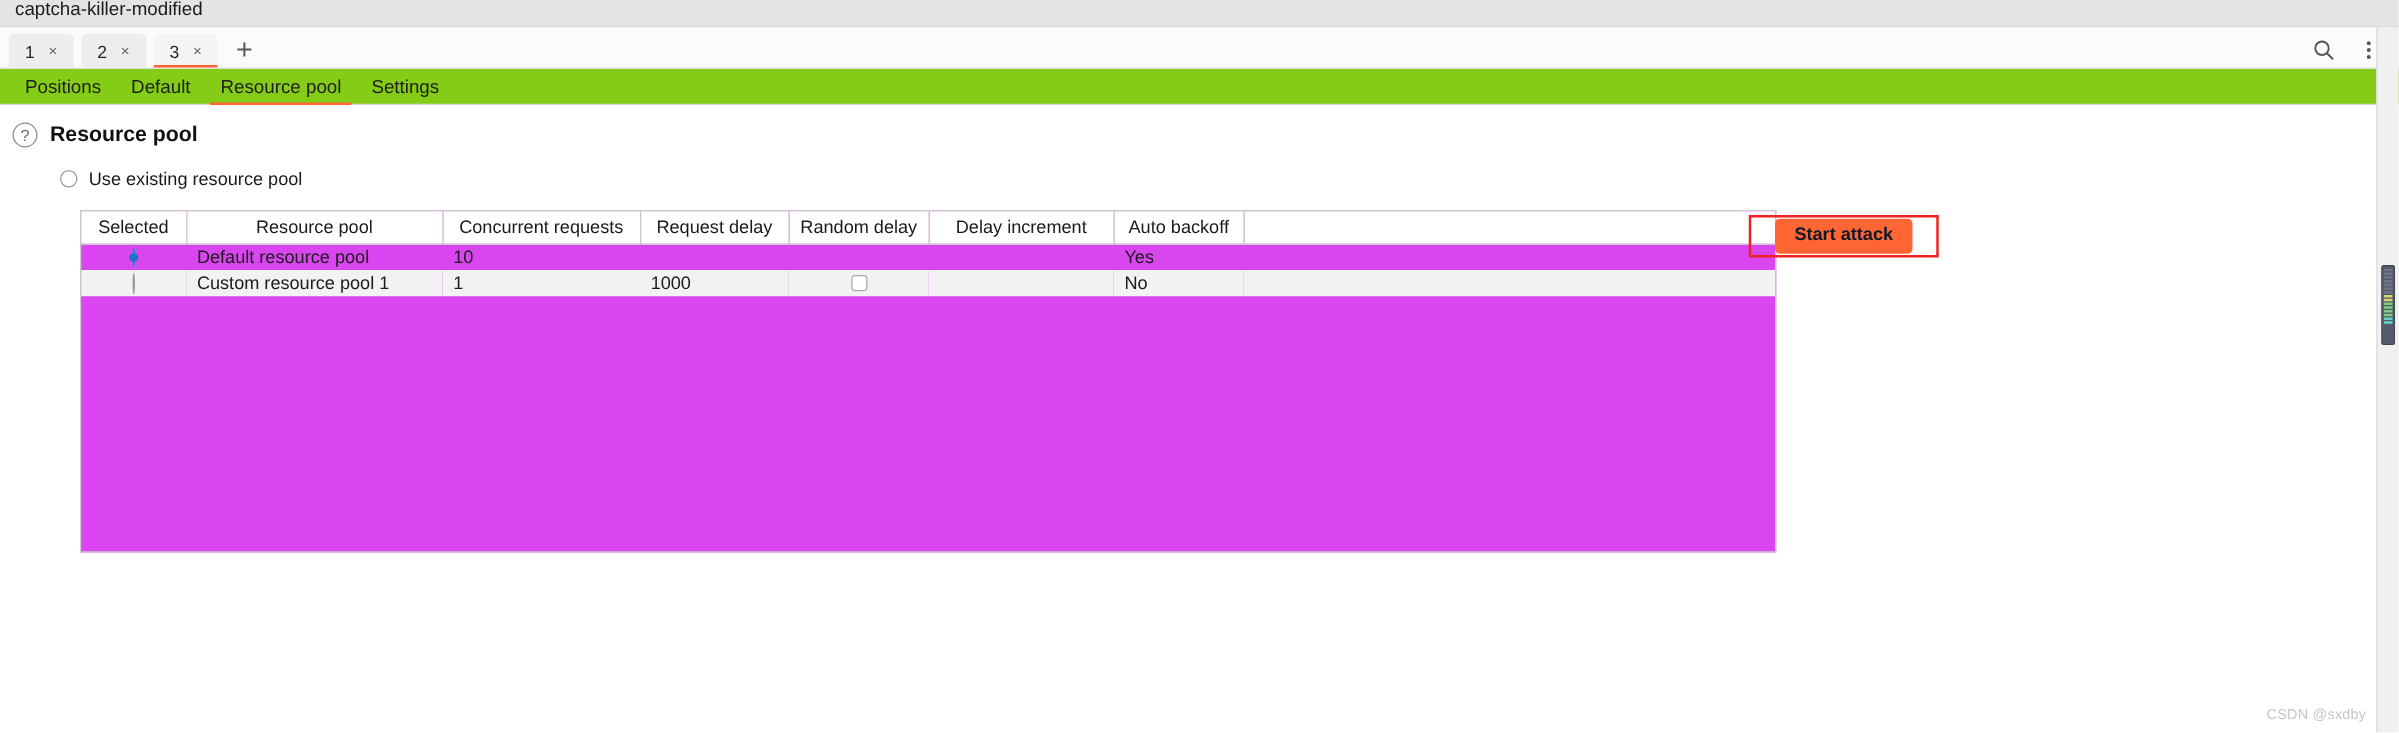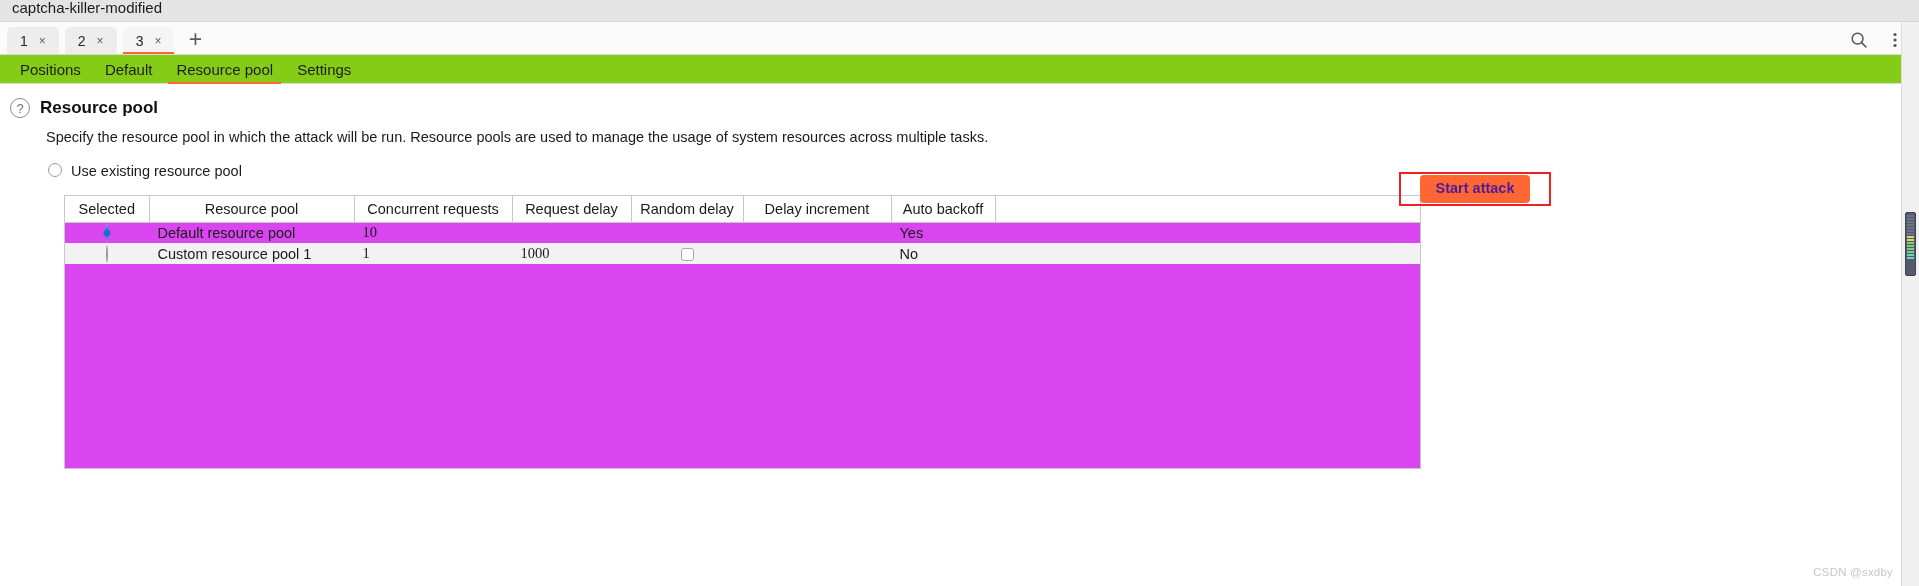--- a/index.html
+++ b/index.html
@@ -254,21 +254,21 @@
     box-sizing: border-box;
     border-right: 1px solid transparent;
     white-space: nowrap;
     vertical-align: middle;
   }
   table.pooltable tr.row-alt td {
     background: #f2f2f2;
   }
   td.c-selected { text-align: center; }
   td.c-name     { text-align: left; padding-left: 12px; }
-  td.c-num      { text-align: left; padding-left: 10px; font-family: Liberation Serif, serif; }
+  td.c-num      { text-align: left; padding-left: 10px; }
   td.c-center   { text-align: center; }
   td.c-backoff  { text-align: left; padding-left: 10px; }
 
   .checkbox {
     width: 13px;
     height: 13px;
     border: 1.3px solid #a9a9a9;
     border-radius: 3px;
     background: #fff;
     display: inline-block;
@@ -284,21 +284,21 @@
     width: 152px;
     height: 34px;
     border: 2px solid #ee2222;
     box-sizing: border-box;
     display: flex;
     align-items: center;
     justify-content: center;
   }
   .attack-btn {
     background: #ff6633;
-    color: #4c1d95;
+    color: #0f172a;
     font-size: 14.5px;
     font-weight: bold;
     border: none;
     border-radius: 4px;
     padding: 5px 16px;
     cursor: pointer;
     font-family: "Liberation Sans", sans-serif;
     line-height: 1.2;
   }
 
@@ -401,21 +401,20 @@
   <div class="navtab">Settings</div>
 </div>
 
 <div class="content">
 
   <div class="section-head">
     <span class="help-icon">?</span>
     <span class="section-title">Resource pool</span>
   </div>
 
-  <div class="section-desc">Specify the resource pool in which the attack will be run. Resource pools are used to manage the usage of system resources across multiple tasks.</div>
 
   <div class="radio-row">
     <span class="radio"></span>
     <span class="radio-label">Use existing resource pool</span>
   </div>
 
   <div class="table-wrap">
     <table class="pooltable">
       <colgroup>
         <col style="width:84px">

